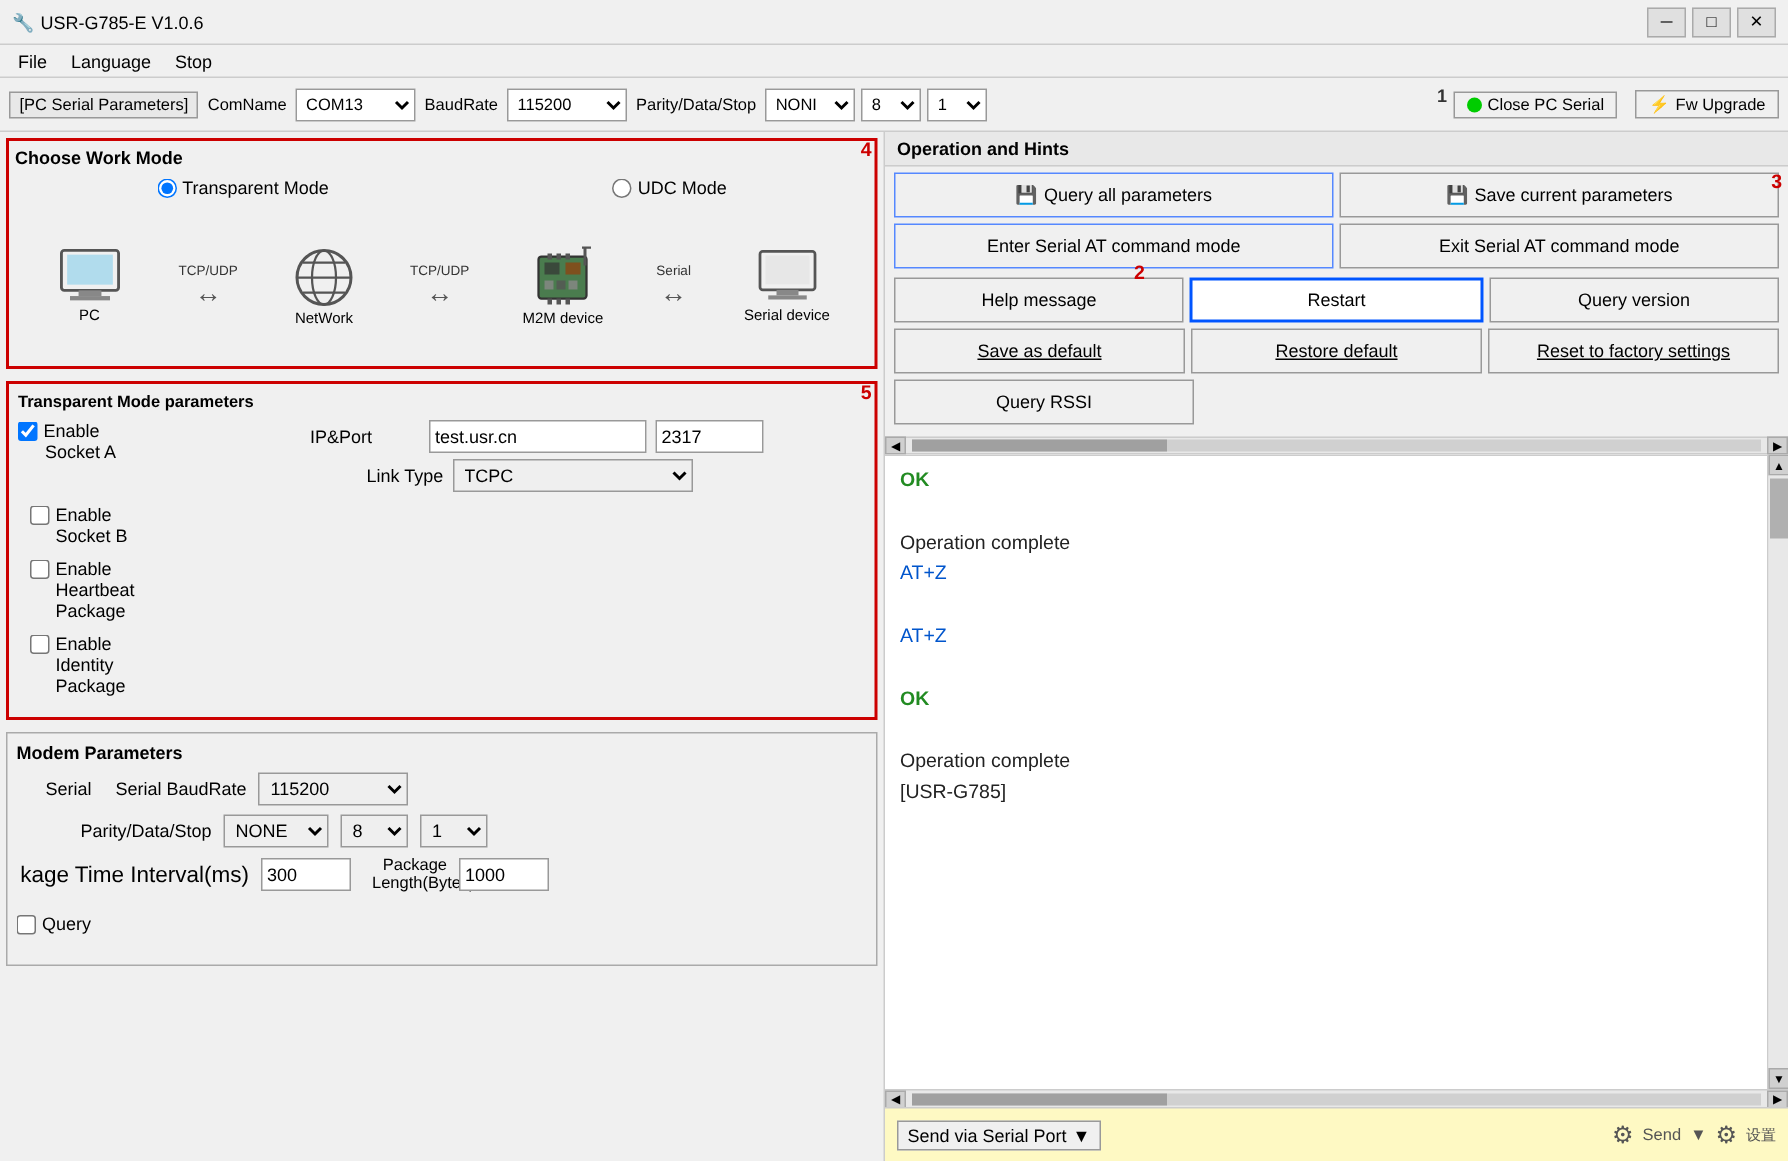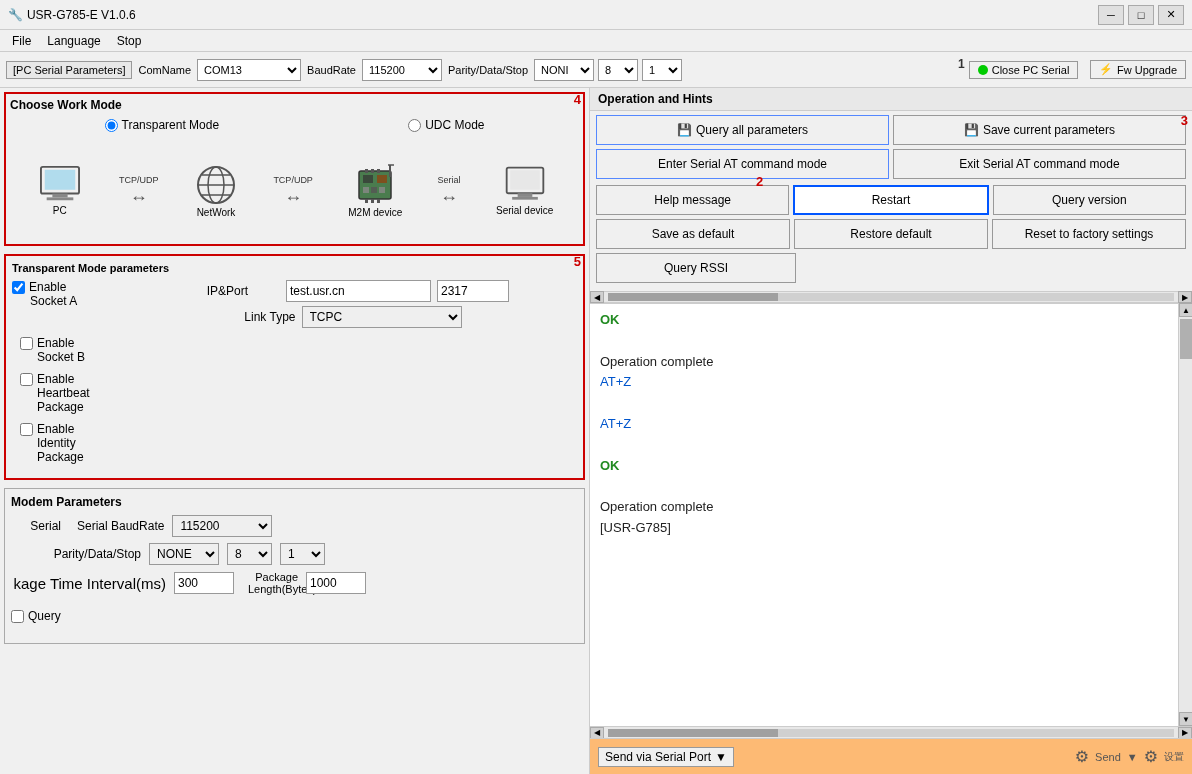--- a/index.html
+++ b/index.html
@@ -264,21 +264,21 @@
       height: 12px;
       background: #e8e8e8;
       border-top: 1px solid #ccc;
       display: flex;
       align-items: center;
     }
 
     
     .send-area {
       height: 36px;
-      background: #fdba74;
+      background: #fef9c3;
       border-top: 1px solid #ccc;
       display: flex;
       align-items: center;
       padding: 0 8px;
       gap: 6px;
     }
     .send-dropdown {
       border: 1px solid #999;
       background: #f0f0f0;
       padding: 2px 6px;
@@ -343,21 +343,21 @@
 
 <div class="menubar">
   <div class="menubar-item">File</div>
   <div class="menubar-item">Language</div>
   <div class="menubar-item">Stop</div>
 </div>
 
 <div class="toolbar">
   <span class="toolbar-label">[PC Serial Parameters]</span>
   <span class="toolbar-text">ComName</span>
-  <select style="width:104px;">
+  <select style="width:80px;">
     <option>COM13</option>
   </select>
   <span class="toolbar-text">BaudRate</span>
   <select style="width:80px;">
     <option>115200</option>
   </select>
   <span class="toolbar-text">Parity/Data/Stop</span>
   <select style="width:60px;">
     <option>NONI</option>
   </select>
@@ -601,21 +601,21 @@
           <span>Help message</span>
         </button>
         <button class="op-btn highlighted" style="flex:1;">
           <span>Restart</span>
         </button>
         <button class="op-btn" style="flex:1;">
           <span>Query version</span>
         </button>
       </div>
 
-      <div style="display:flex;gap:4px;margin-bottom:4px;">
+      <div style="display:flex;gap:4px;margin-bottom:4px;text-decoration:underline;">
         <button class="op-btn" style="flex:1;">
           <span>Save as default</span>
         </button>
         <button class="op-btn" style="flex:1;">
           <span>Restore default</span>
         </button>
         <button class="op-btn" style="flex:1;">
           <span>Reset to factory settings</span>
         </button>
       </div>

